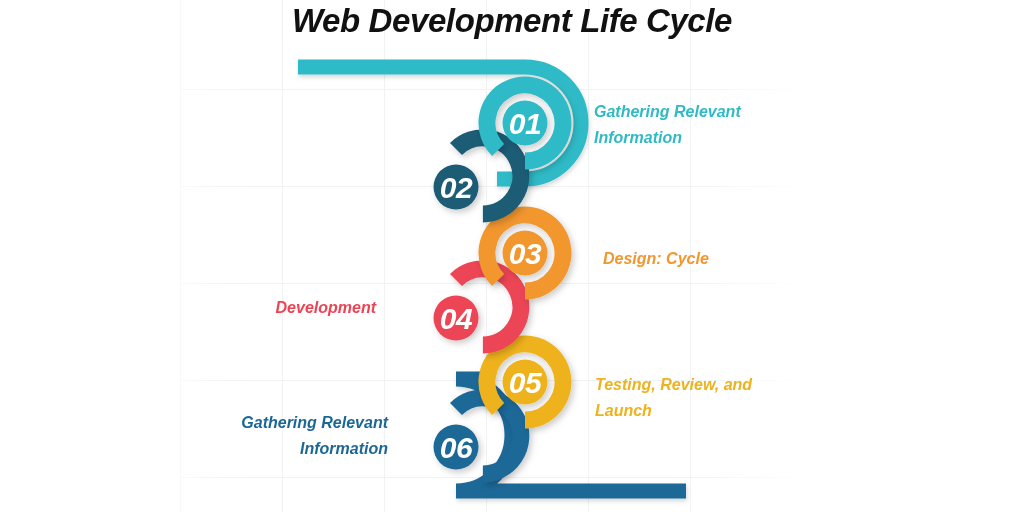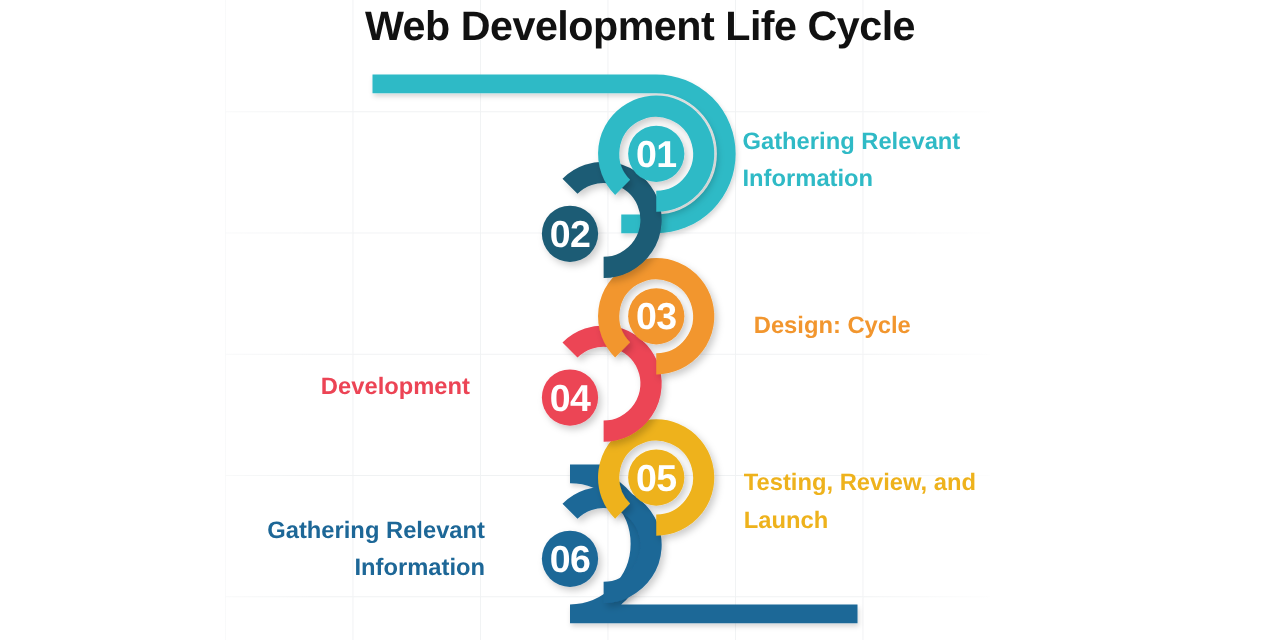--- a/index.html
+++ b/index.html
@@ -10,20 +10,21 @@
   }
   body {
     font-family: "Liberation Sans", sans-serif;
   }
   #canvas {
     position: relative;
     width: 830px;
     height: 512px;
     background: #ffffff;
     overflow: hidden;
+    font-style: italic;
   }
   
   #grid-bg {
     position: absolute;
     left: 180px;
     top: 0px;
     width: 612px;
     height: 512px;
     background-image:
       linear-gradient(to right, #eceef0 1px, transparent 1px),
@@ -55,21 +56,21 @@
     color: #111111;
     font-family: "Liberation Sans", sans-serif;
   }
   svg#diagram {
     position: absolute;
     left: 0;
     top: 0;
   }
   .step-label {
     position: absolute;
-    font-size: 19px;
+    font-size: 16px;
     font-weight: bold;
     line-height: 1.6;
     font-family: "Liberation Sans", sans-serif;
   }
   .label-right { text-align: left; }
   .label-left  { text-align: right; }
   .num-text {
     font-family: "Liberation Sans", sans-serif;
     font-weight: bold;
     font-size: 30px;

